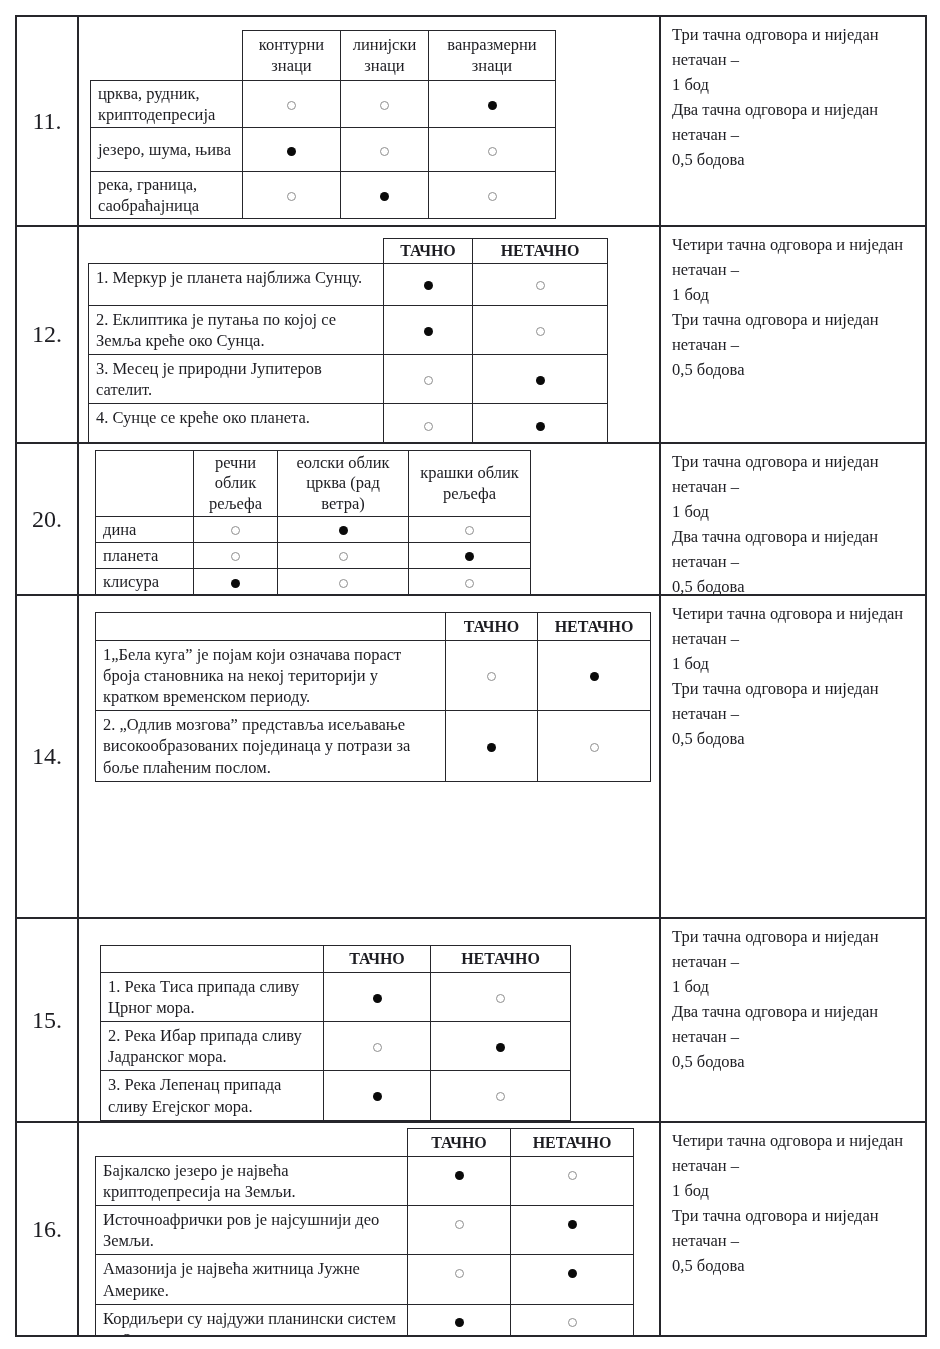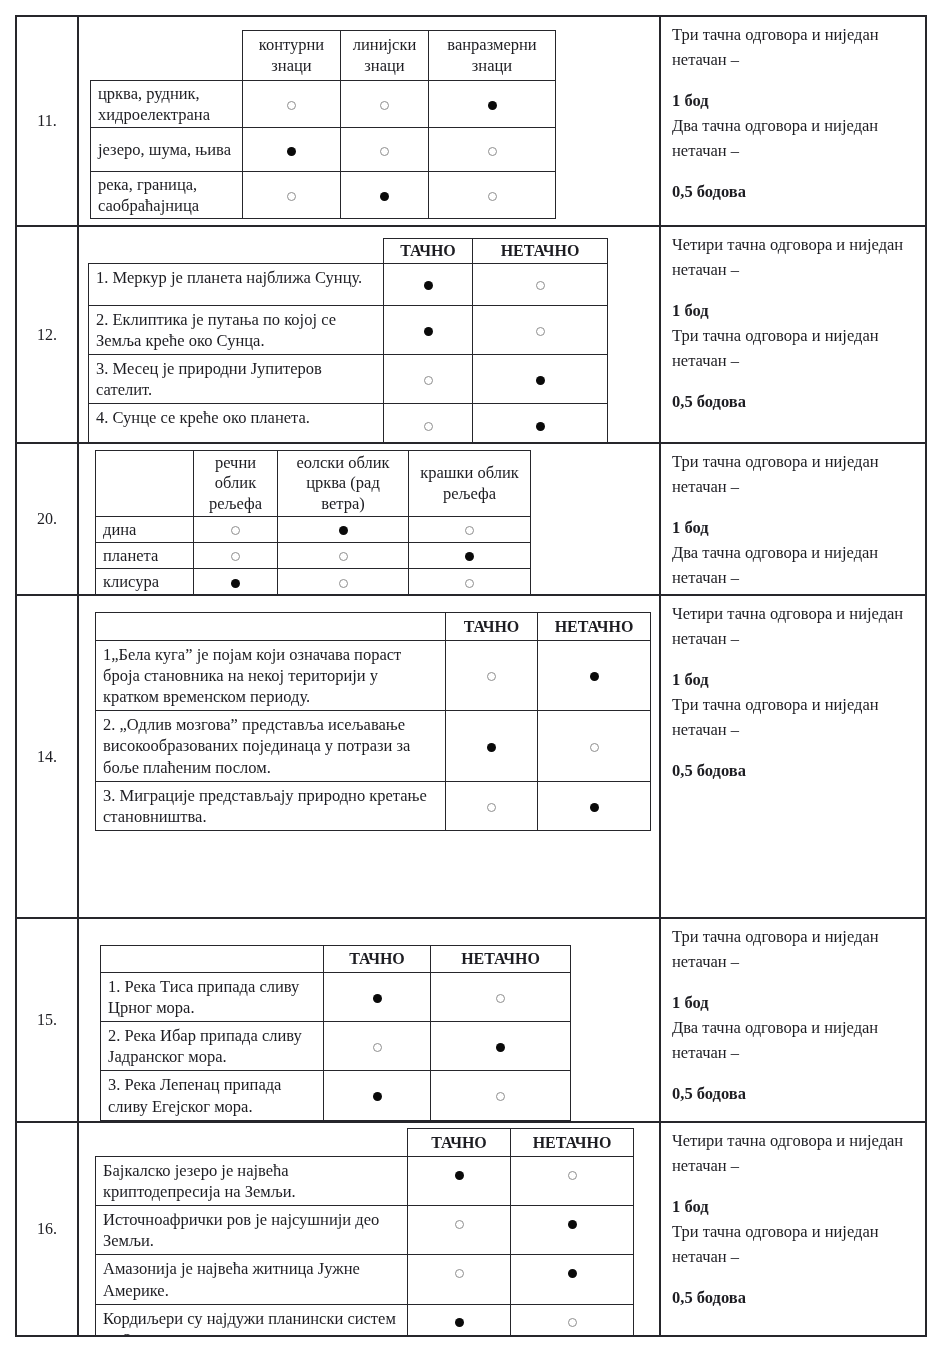--- a/index.html
+++ b/index.html
@@ -11,25 +11,25 @@
   .outer {
     position:absolute; left:15px; top:15px; width:912px; height:1322px;
     box-sizing:border-box; border:2px solid #26262b;
     display:grid; grid-template-columns:62px 582px 1fr;
     grid-template-rows:210px 217px 152px 323px 204px 1fr;
   }
   .cell { box-sizing:border-box; overflow:hidden; }
   .num, .content { border-right:2px solid #26262b; }
   .rb { border-bottom:2px solid #26262b; }
   .num { display:flex; align-items:center; justify-content:center;
-         font-size:16px; }
+         font-size:24px; }
   .content { position:relative; }
   .scoring { padding:5px 8px 4px 11px; font-size:16.5px; line-height:25px; }
   .sline { }
-  .b { font-weight:bold;margin-top:16px; }
+  .b { font-weight:normal; }
 
   table.qt { border-collapse:collapse; table-layout:fixed; }
   .qt td, .qt th { box-sizing:border-box; border:1.5px solid #26262b; }
   .qt td.ghost { border:none; }
   .qt th { font-weight:bold; font-size:16px; text-align:center;
            vertical-align:middle; padding:2px 11px; }
   .qt.plainhead th { font-weight:normal; font-size:16.5px; line-height:1.22; }
   .lbl { font-size:16.5px; line-height:1.28; padding:2px 7px; vertical-align:middle; }
   .stm { font-size:16.5px; line-height:1.28; padding:3px 7px; vertical-align:top; }
   .opt { text-align:center; vertical-align:middle; }
@@ -61,21 +61,21 @@
             <col style="width:127px">
           </colgroup>
         <tbody>
             <tr>
           <td class="ghost"></td>
           <th style="height:50px">контурни знаци</th>
           <th>линијски знаци</th>
           <th>ванразмерни знаци</th>
         </tr>
         <tr>
-          <td class="lbl" style="height:44px">црква, рудник, хидроелектрана</td>
+          <td class="lbl" style="height:44px">црква, рудник, криптодепресија</td>
           <td class="opt"><span class="dot dot-empty"></span></td>
           <td class="opt"><span class="dot dot-empty"></span></td>
           <td class="opt"><span class="dot dot-filled"></span></td>
         </tr>
         <tr>
           <td class="lbl" style="height:44px">језеро, шума, њива</td>
           <td class="opt"><span class="dot dot-filled"></span></td>
           <td class="opt"><span class="dot dot-empty"></span></td>
           <td class="opt"><span class="dot dot-empty"></span></td>
         </tr>
@@ -200,25 +200,20 @@
         <tr>
           <td class="stm" style="height:63px">1„Бела куга” је појам који означава пораст броја становника на некој територији у кратком временском периоду.</td>
           <td class="opt"><span class="dot dot-empty"></span></td>
           <td class="opt"><span class="dot dot-filled"></span></td>
         </tr>
         <tr>
           <td class="stm" style="height:63px">2. „Одлив мозгова” представља исељавање високообразованих појединаца у потрази за боље плаћеним послом.</td>
           <td class="opt"><span class="dot dot-filled"></span></td>
           <td class="opt"><span class="dot dot-empty"></span></td>
         </tr>
-        <tr>
-          <td class="stm" style="height:46px">3. Миграције представљају природно кретање становништва.</td>
-          <td class="opt"><span class="dot dot-empty"></span></td>
-          <td class="opt"><span class="dot dot-filled"></span></td>
-        </tr>
       </tbody>
         </table>
     </div>
     <div class="cell scoring rb">
       <div class="sline">Четири тачна одговора и ниједан нетачан –</div>
       <div class="sline b">1 бод</div>
       <div class="sline">Три тачна одговора и ниједан нетачан –</div>
       <div class="sline b">0,5 бодова</div>
     </div>
 

